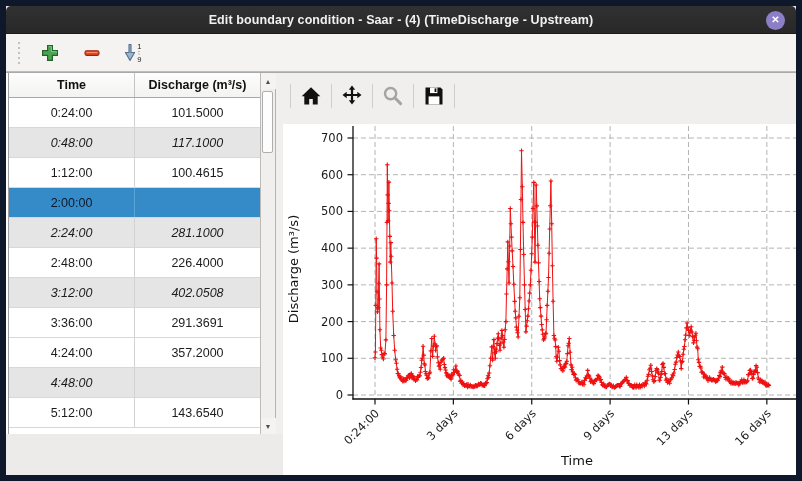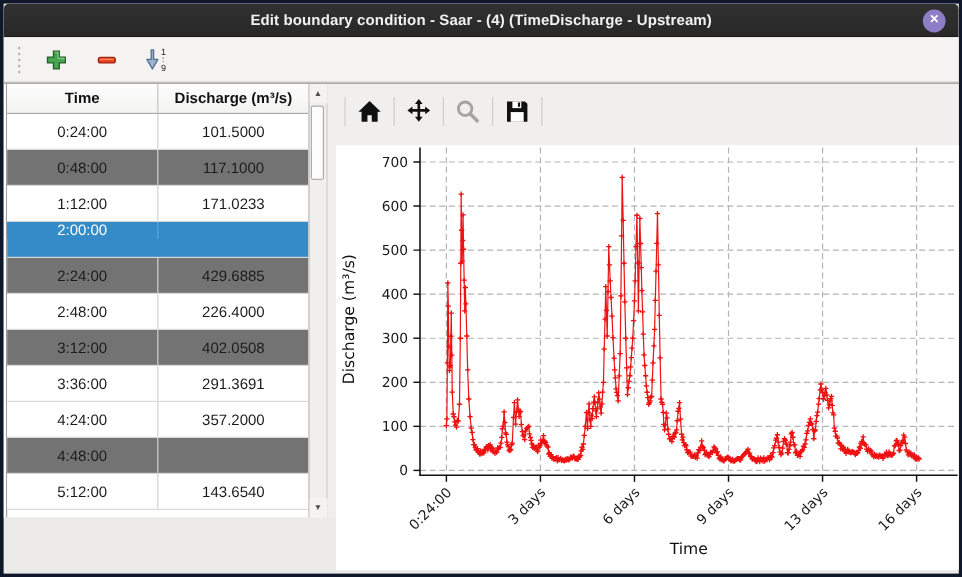--- a/index.html
+++ b/index.html
@@ -1,19 +1,19 @@
 <!DOCTYPE html>
 <html><head>
 <meta charset="utf-8">
 <style>
   * { box-sizing: border-box; margin: 0; padding: 0; }
   html,body { width:802px; height:481px; background:#555; font-family:"Liberation Sans",sans-serif; }
   .window {
     position:relative; width:802px; height:481px; background:#ecebe9;
-    border:3px solid #0f172a; overflow:hidden;
+    border:6px solid #0f172a; overflow:hidden;
   }
   
   .titlebar {
     position:relative; height:28px; background:linear-gradient(#313131,#282828);
     border-bottom:1px solid #1b1b1b; display:flex; align-items:center; justify-content:center;
     border-radius:5px 5px 0 0;
   }
   .titlebar .title { color:#f1f1f1; font-size:12.5px; font-weight:bold; letter-spacing:.1px; }
   .close-btn {
     position:absolute; right:11px; top:4.5px; width:19px; height:19px; border-radius:50%;
@@ -33,25 +33,25 @@
   .table-panel {
     position:relative; width:270px; background:#ffffff;
     border-right:1px solid #b5b2af; flex:none;
   }
   .grid-table { position:absolute; left:2px; top:0; right:15px; bottom:0; border-left:1px solid #9e9e9e; }
   .t-header { display:flex; height:25px; background:linear-gradient(#fdfdfd,#f3f3f2); border-bottom:1px solid #a8a8a8; }
   .t-header .hc { font-weight:bold; font-size:12.5px; color:#111; display:flex; align-items:center; justify-content:center; }
   .hc.c-time { width:126px; border-right:1px solid #c4c4c4; }
   .hc.c-dis  { flex:1; }
   .t-body .row { display:flex; height:30px; border-bottom:1px solid #d8d8d8; background:#ffffff; }
-  .t-body .row.alt { background:#737373; }
+  .t-body .row.alt { background:#e5e5e5;font-style:italic; }
   .t-body .cell { font-size:12.5px; color:#1c1c1c; display:flex; align-items:center; justify-content:center; }
   .cell.c-time { width:126px; border-right:1px solid #d2d2d2; }
   .cell.c-dis { flex:1; }
-  .t-body .row.selected, .t-body .row.selected .cell { background:#348bc7; color:#ffffff;flex-direction:column; }
+  .t-body .row.selected, .t-body .row.selected .cell { background:#348bc7; color:#0f172a; }
   .t-body .row.selected .cell.c-time { border-right-color:#5aa5d6; }
   
   .v-scroll {
     position:absolute; top:0; right:0; width:15px; bottom:0;
     background:#f0efee; border-left:1px solid #bdbbb8;
     display:flex; flex-direction:column; align-items:center;
   }
   .sc-btn { width:15px; height:16px; display:flex; align-items:center; justify-content:center;
     font-size:7px; color:#4f4f4f; background:#f4f3f2; cursor:pointer; flex:none; }
   .sc-track { flex:1; width:15px; position:relative; }
@@ -122,28 +122,28 @@
             <div class="row">
               <div class="cell c-time">0:24:00</div>
               <div class="cell c-dis">101.5000</div>
             </div>
             <div class="row alt">
               <div class="cell c-time">0:48:00</div>
               <div class="cell c-dis">117.1000</div>
             </div>
             <div class="row">
               <div class="cell c-time">1:12:00</div>
-              <div class="cell c-dis">171.0233</div>
+              <div class="cell c-dis">100.4615</div>
             </div>
             <div class="row selected">
               <div class="cell c-time">2:00:00</div>
             </div>
             <div class="row alt">
               <div class="cell c-time">2:24:00</div>
-              <div class="cell c-dis">429.6885</div>
+              <div class="cell c-dis">281.1000</div>
             </div>
             <div class="row">
               <div class="cell c-time">2:48:00</div>
               <div class="cell c-dis">226.4000</div>
             </div>
             <div class="row alt">
               <div class="cell c-time">3:12:00</div>
               <div class="cell c-dis">402.0508</div>
             </div>
             <div class="row">

